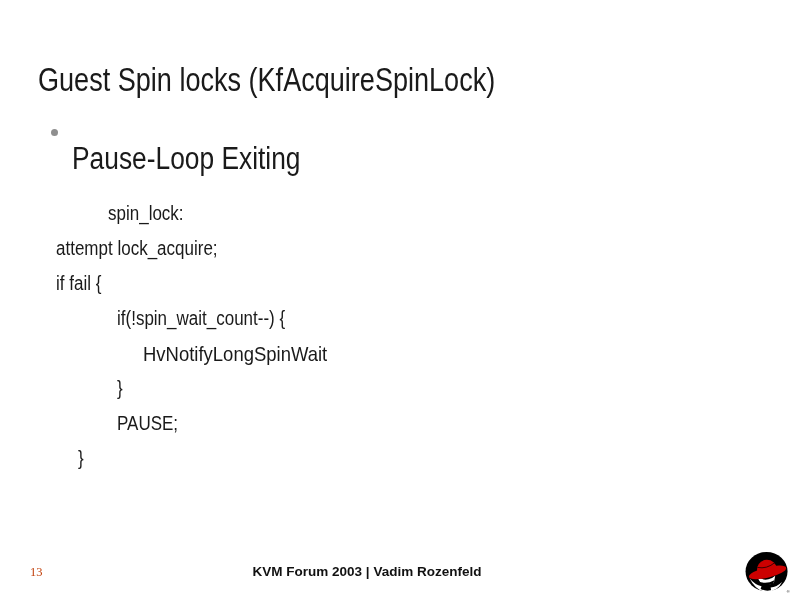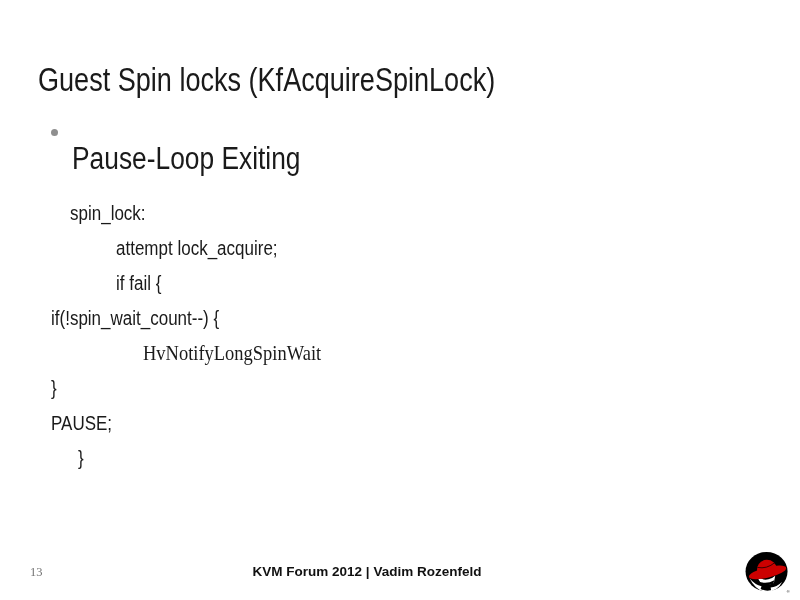--- a/index.html
+++ b/index.html
@@ -42,33 +42,33 @@
   .bullet-text .squeeze { transform: scaleX(0.85); }
 
   
   .code-block { left: 0; top: 196px; width: 800px; }
   .code-line {
     height: 35px; line-height: 35px;
     font-size: 20px;
     white-space: nowrap;
   }
   .code-line .squeeze { transform: scaleX(0.85); }
-  .ind-a { padding-left: 70px; }
-  .ind-b { padding-left: 96px; margin-left: 20px; }
-  .ind-c { padding-left: 51px; }
+  .ind-a { padding-left: 108px; }
+  .ind-b { padding-left: 56px; }
+  .ind-c { padding-left: 117px; }
   .ind-d { padding-left: 143px; }
   .ind-e { padding-left: 78px; }
-  .serif-line { font-family: Liberation Serif, serif; font-size: 21px; }
+  .serif-line { font-family: Liberation Sans, sans-serif; font-size: 21px; }
   .serif-line .squeeze { transform: scaleX(0.88); }
 
   
   .page-number {
     left: 30px; top: 565px;
     font-family: "Liberation Serif", serif;
-    font-size: 12.5px; color: #737373;
+    font-size: 12.5px; color: #c2410c;
   }
   .footer-credit {
     left: 0; top: 564px; width: 734px;
     text-align: center;
     font-size: 13.5px; font-weight: bold;
     color: #111111;
   }
 
   
   .logo-box { left: 744px; top: 551px; width: 46px; height: 42px; }
@@ -91,21 +91,21 @@
   <div class="code-line ind-b"><span class="squeeze">attempt lock_acquire;</span></div>
   <div class="code-line ind-b"><span class="squeeze">if fail {</span></div>
   <div class="code-line ind-c"><span class="squeeze">if(!spin_wait_count--) {</span></div>
   <div class="code-line ind-d serif-line"><span class="squeeze">HvNotifyLongSpinWait</span></div>
   <div class="code-line ind-c"><span class="squeeze">}</span></div>
   <div class="code-line ind-c"><span class="squeeze">PAUSE;</span></div>
   <div class="code-line ind-e"><span class="squeeze">}</span></div>
 </div>
 
 <div class="abs page-number">13</div>
-<div class="abs footer-credit">KVM Forum 2012 | Vadim Rozenfeld</div>
+<div class="abs footer-credit">KVM Forum 2003 | Vadim Rozenfeld</div>
 
 <div class="abs logo-box">
   <svg viewBox="0 0 100 92" xmlns="http://www.w3.org/2000/svg">
     <ellipse cx="49" cy="45" rx="46" ry="43" fill="#000000"></ellipse>
 
     <path d="M12 60 Q24 74 38 77 L36 83 Q46 89 59 86 L58 80 Q71 79 83 68 Q74 87 50 90 Q26 88 12 60 Z" fill="#ffffff"></path>
 
     <path d="M28 56 Q41 65 53 62 Q63 59 68 54 L65 70 Q50 77 36 70 Z" fill="#ffffff"></path>
 
     <path d="M30 66 Q48 74 66 64 L64 72 Q48 79 33 71 Z" fill="#000000"></path>

